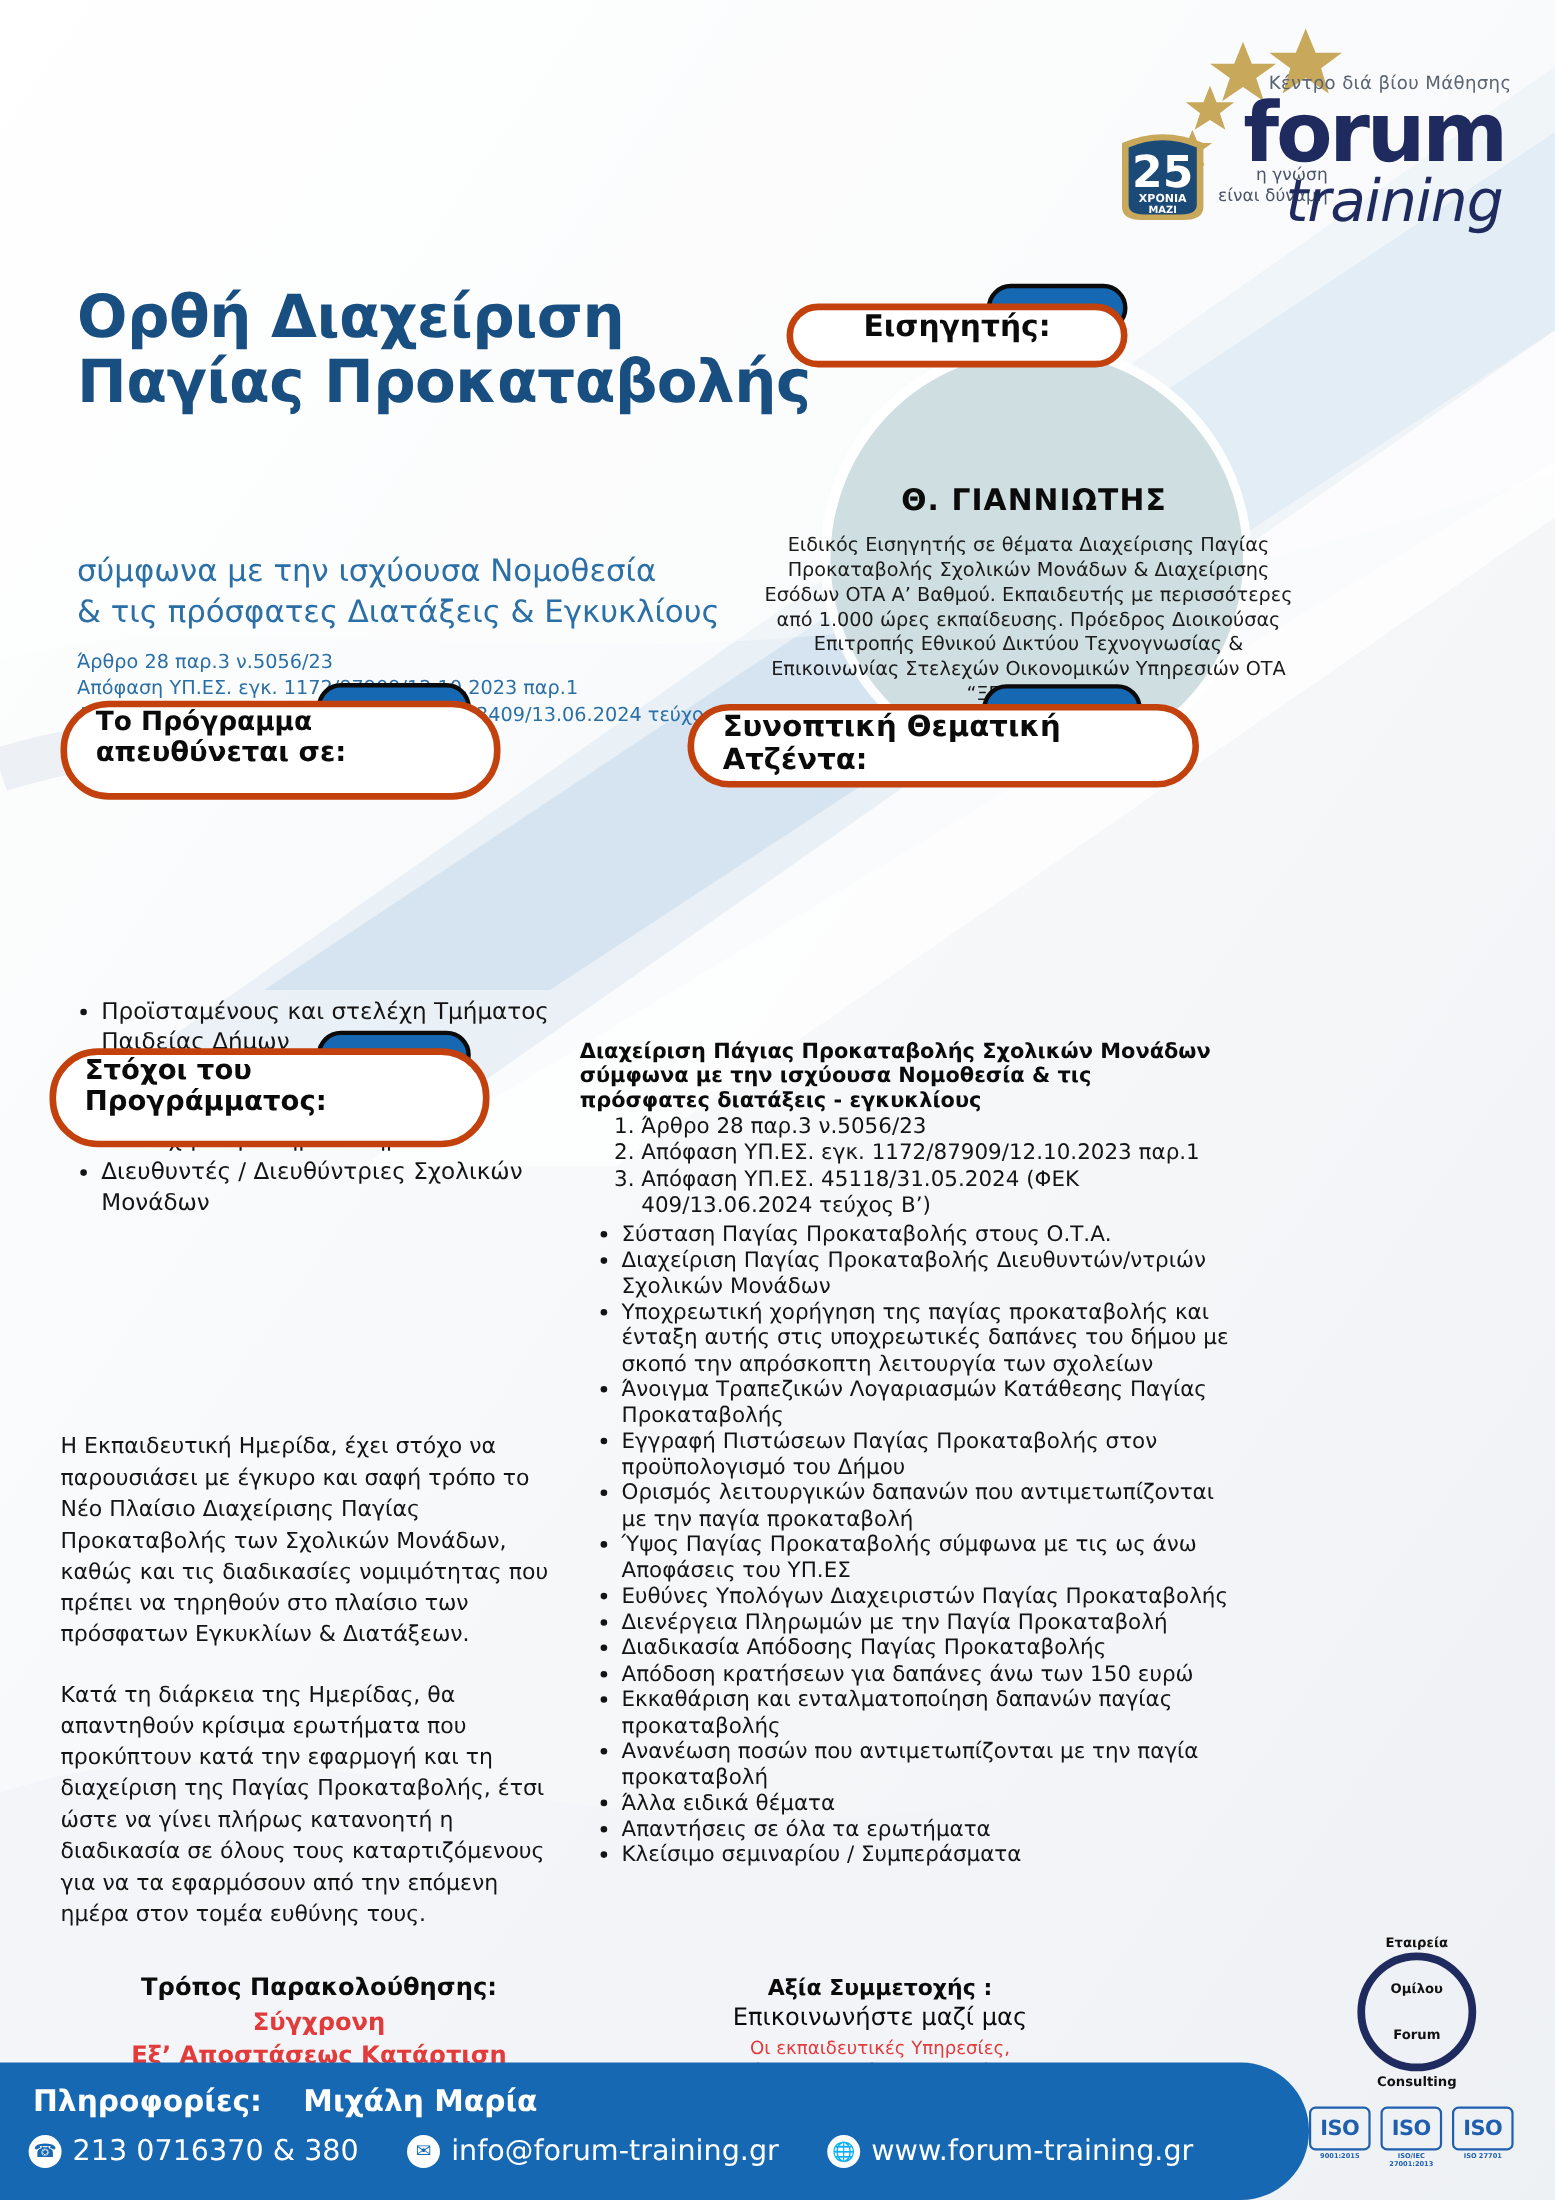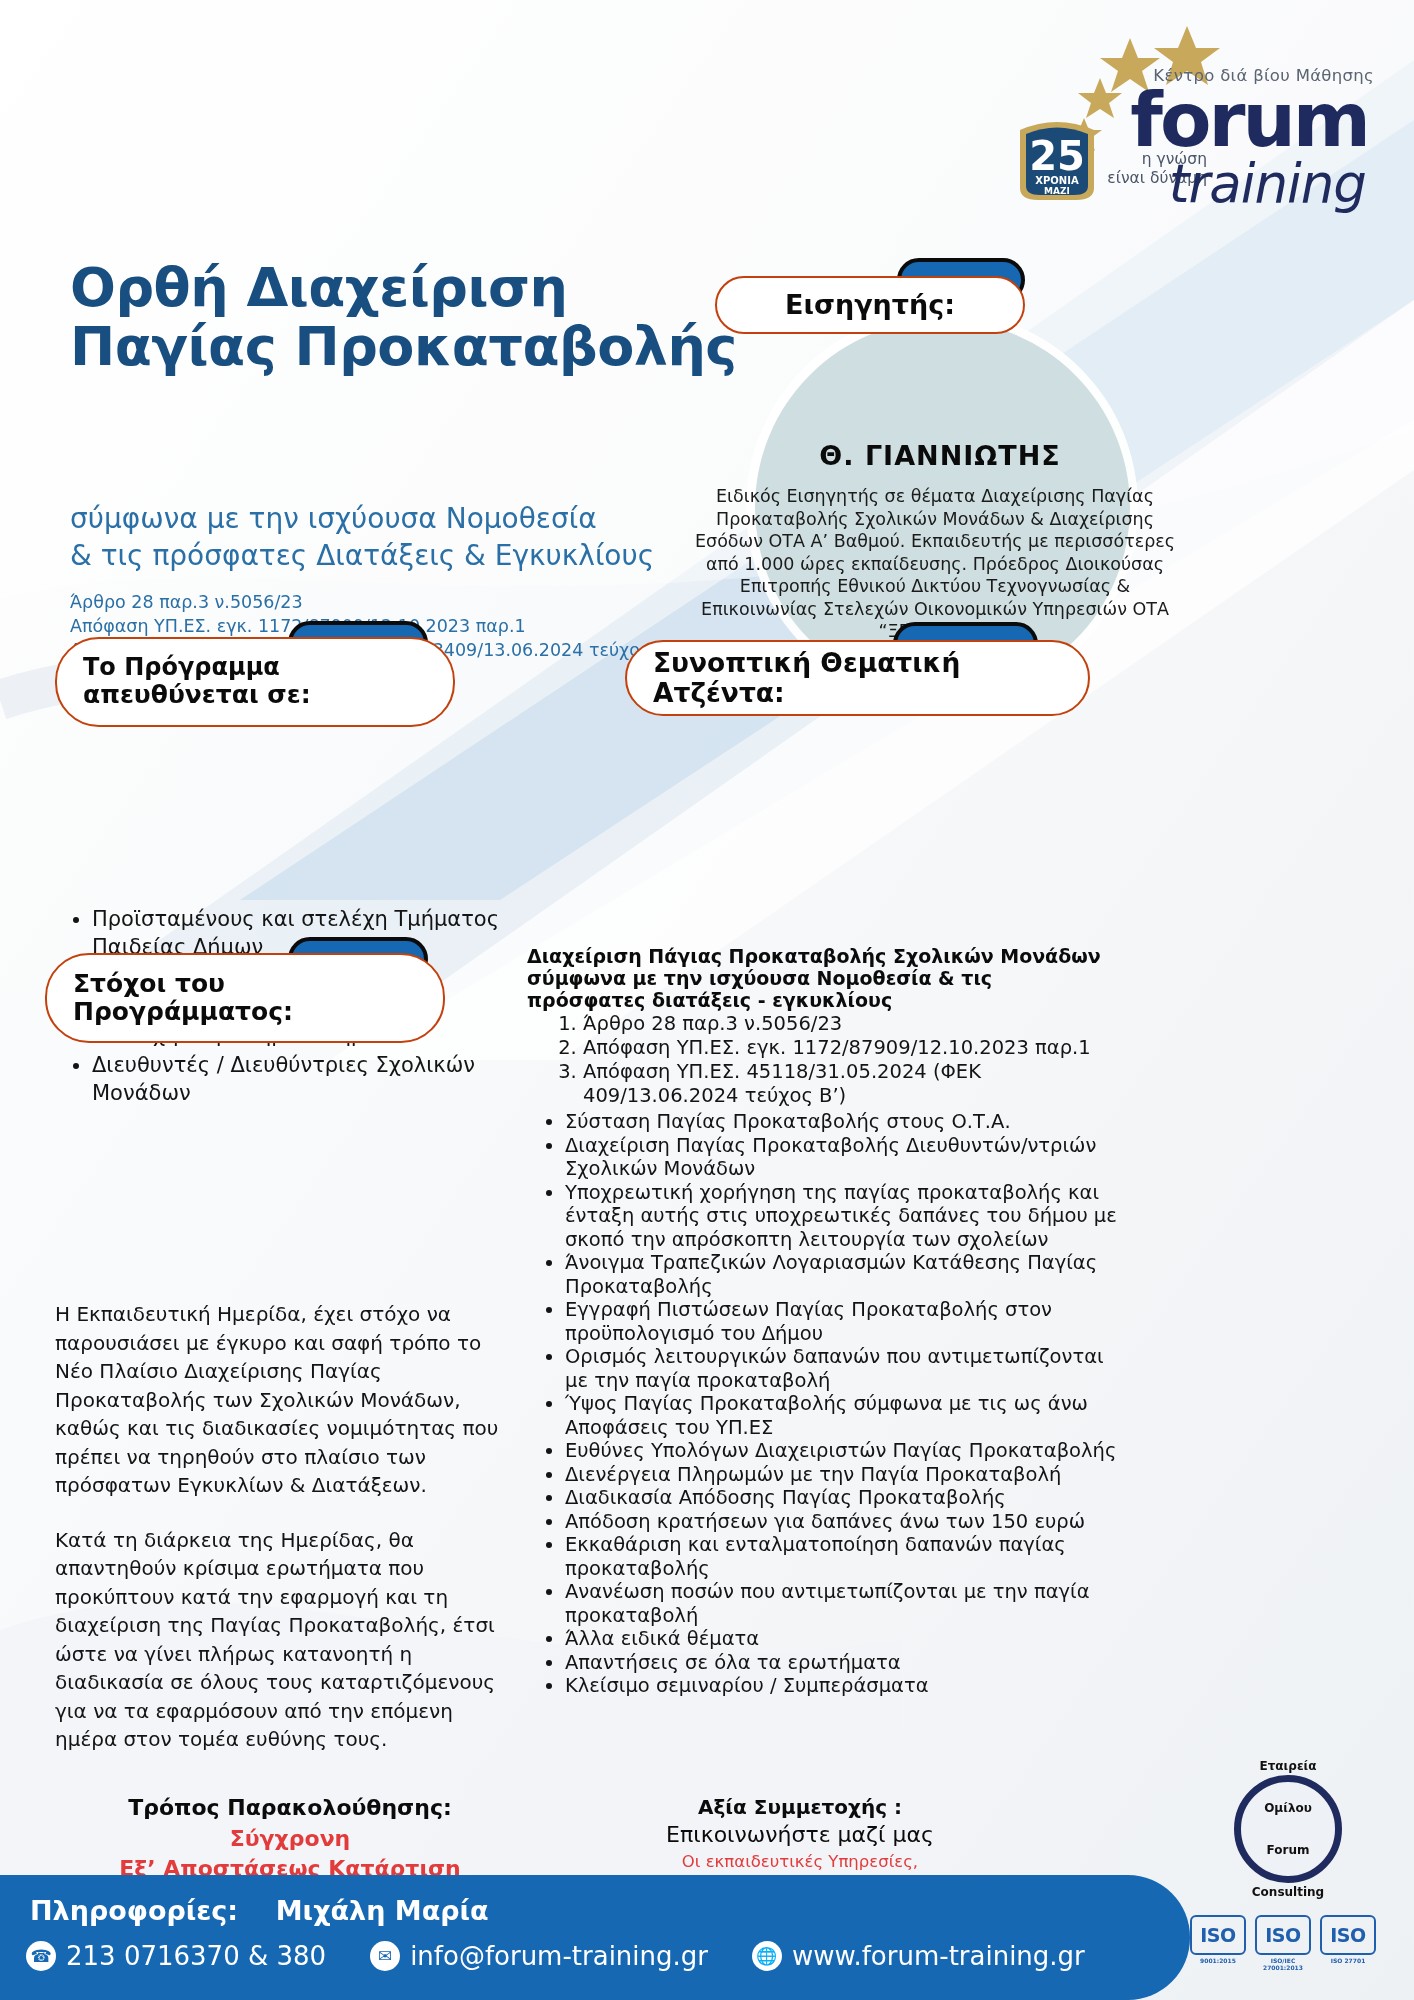--- a/index.html
+++ b/index.html
@@ -52,24 +52,24 @@
     font-size:53px; color:#1f2b5e; letter-spacing:-1px;font-style:italic;
   }
   .logo-motto {
     position:absolute; right:175px; top:132px; text-align:right;
     font-size:15.5px; line-height:19px; color:#4a5568;
   }
 
   
   .pill {
     position:absolute;
-    border:2px solid #c2410c;
+    border:6px solid #c2410c;
     border-radius:44px;
     background:#ffffff;
-    display:flex; align-items:center;
+    display:flex; align-items:flex-start;
     padding:0 26px;
   }
   .pill .pill-text {
     font-weight:bold; color:#0b0b0b; line-height:1.13;
   }
   .pill-tab {
     position:absolute;
     background:#1668b3;
     border:4px solid #0b0b0b;
     border-radius:30px;

